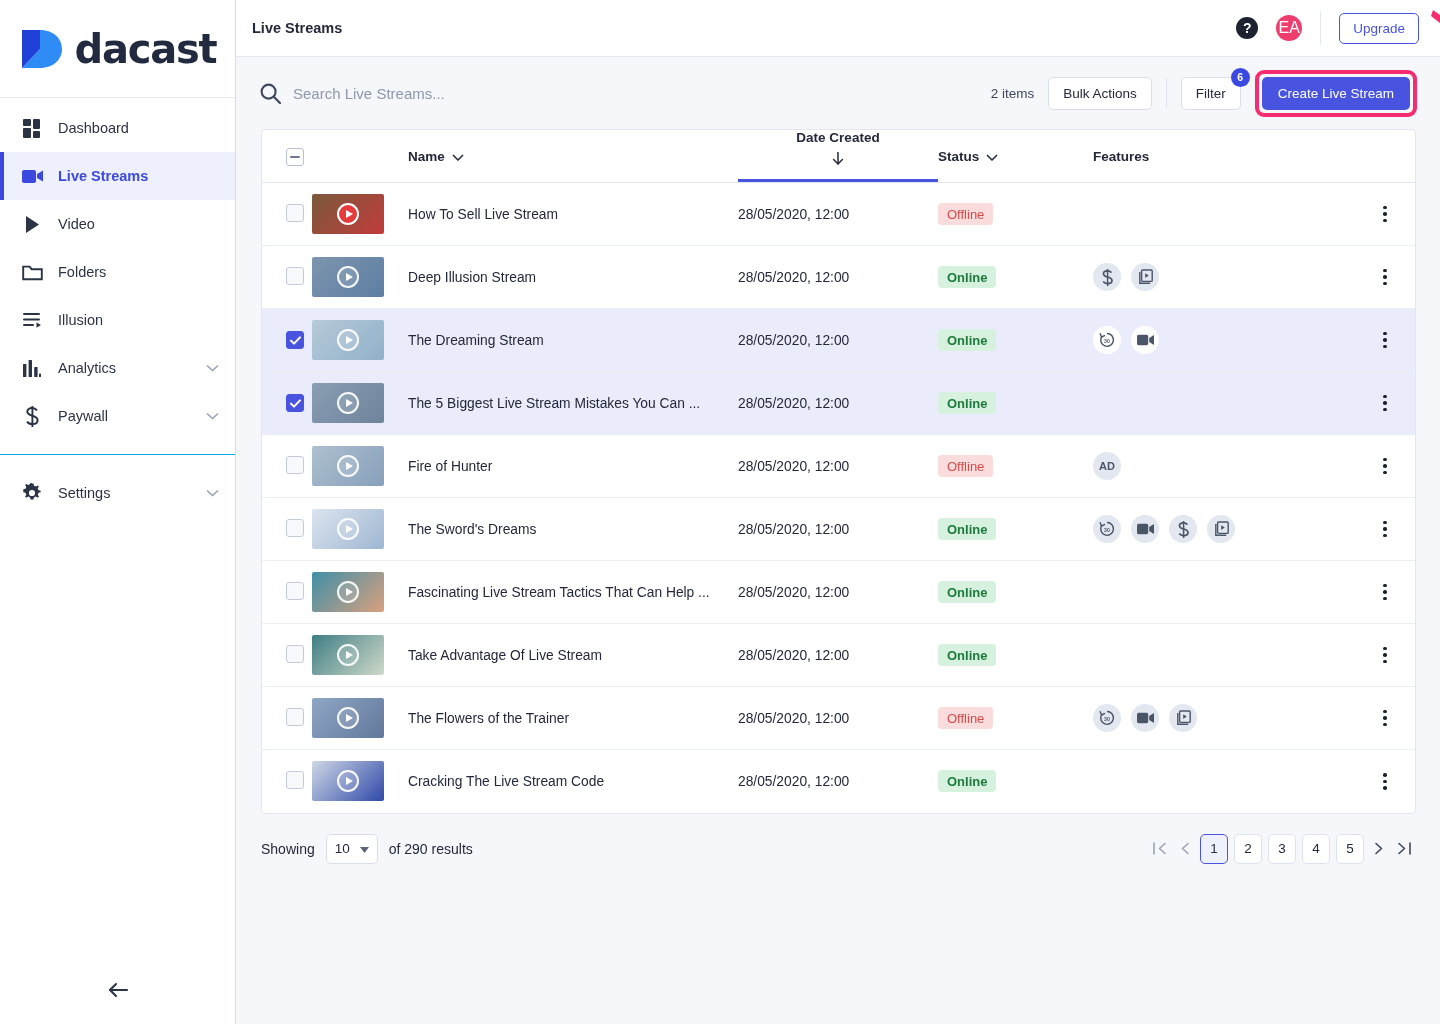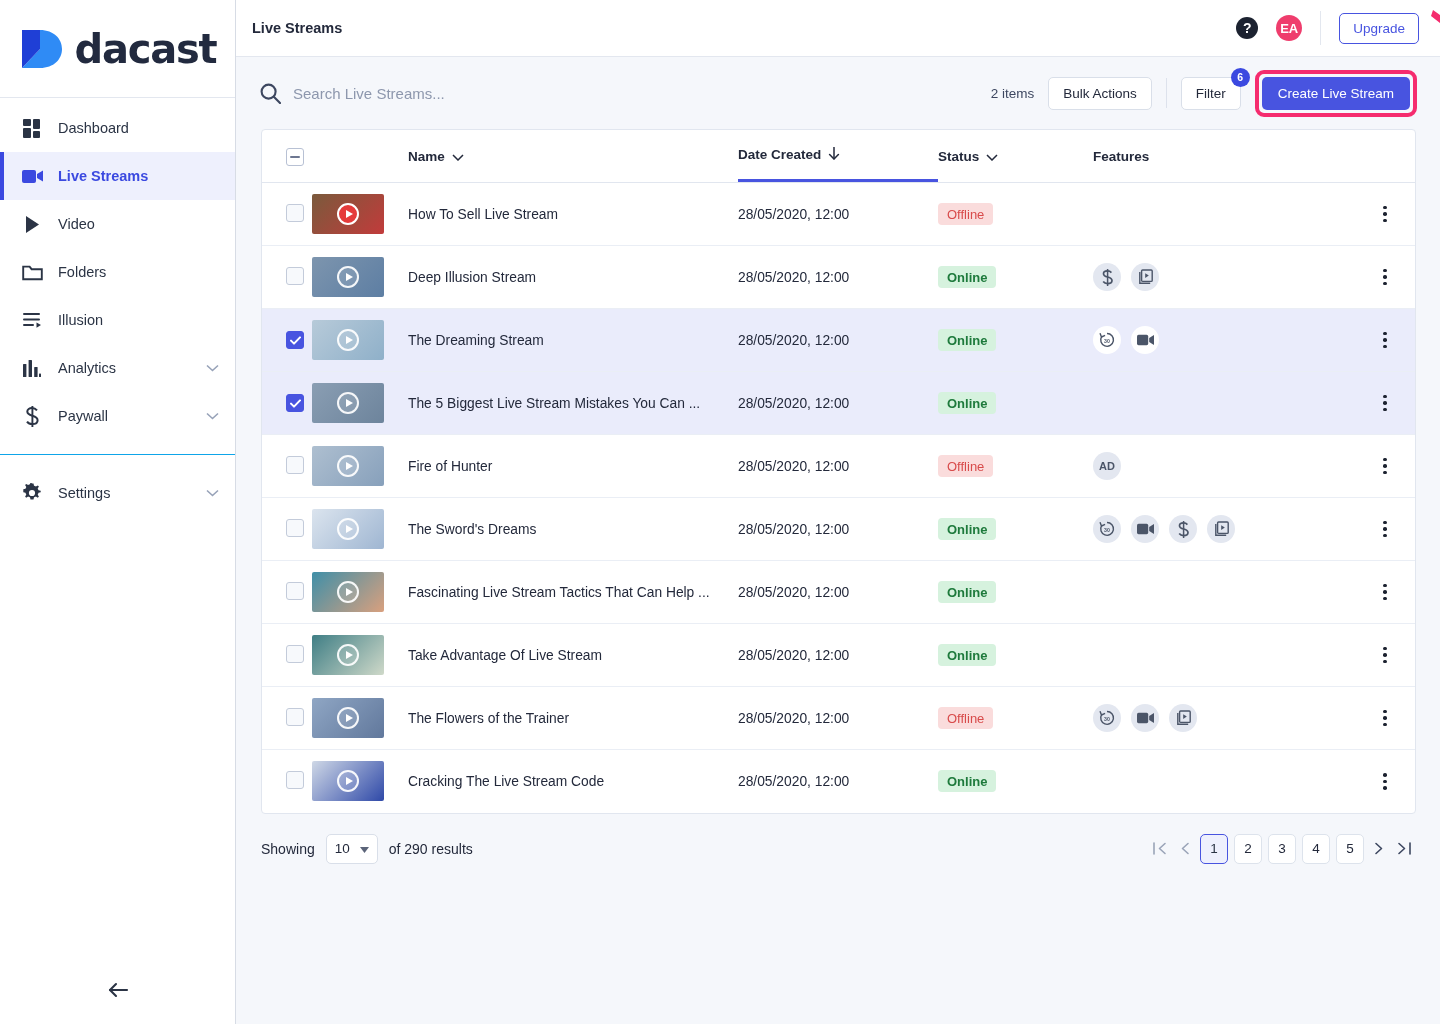--- a/index.html
+++ b/index.html
@@ -83,21 +83,21 @@
   .help-icon {
     width: 22px; height: 22px; border-radius: 50%;
     background: #1c2230; color: #fff;
     font-size: 14px; font-weight: 700;
     display: flex; align-items: center; justify-content: center;
     cursor: pointer;
   }
   .avatar {
     width: 26px; height: 26px; border-radius: 50%;
     background: #ef3d6d; color: #fff;
-    font-size: 13px; font-weight: 700;
+    font-size: 16px; font-weight: 400;
     display: flex; align-items: center; justify-content: center;
     cursor: pointer;
   }
   .topbar-sep { width: 1px; height: 34px; background: #e3e7ef; }
   .upgrade-btn {
     height: 31px; padding: 0 13px;
     border: 1px solid #4854e0; border-radius: 5px;
     background: #fff; color: #4854e0;
     font-size: 13.5px; font-family: "Liberation Sans", sans-serif;
     cursor: pointer;
@@ -157,21 +157,21 @@
     border: 1px solid #e1e6ef; border-radius: 4px;
     width: 1155px;
   }
   .tbl { width: 100%; border-collapse: collapse; table-layout: fixed; }
   .tbl th {
     height: 52px; text-align: left; font-size: 13.5px; font-weight: 700;
     color: #23293b; border-bottom: 1px solid #e1e6ef;
     padding: 0; vertical-align: middle;
   }
   .th-inner { display: flex; align-items: center; gap: 7px; height: 52px; }
-  .th-sorted { border-bottom: 3px solid #4854e0; }
+  .th-sorted { border-bottom: 3px solid #4854e0; flex-direction: column; }
   .tbl td {
     height: 63px; font-size: 13.8px; color: #23293b;
     border-bottom: 1px solid #eaeef5; padding: 0; vertical-align: middle;
   }
   tr.selected td { background: #eaecfb; }
   tr.last-row td { border-bottom: none; }
   .col-check { width: 50px; padding-left: 24px !important; }
   .col-thumb { width: 96px; }
   .col-name  { width: 330px; }
   .col-date  { width: 200px; }

